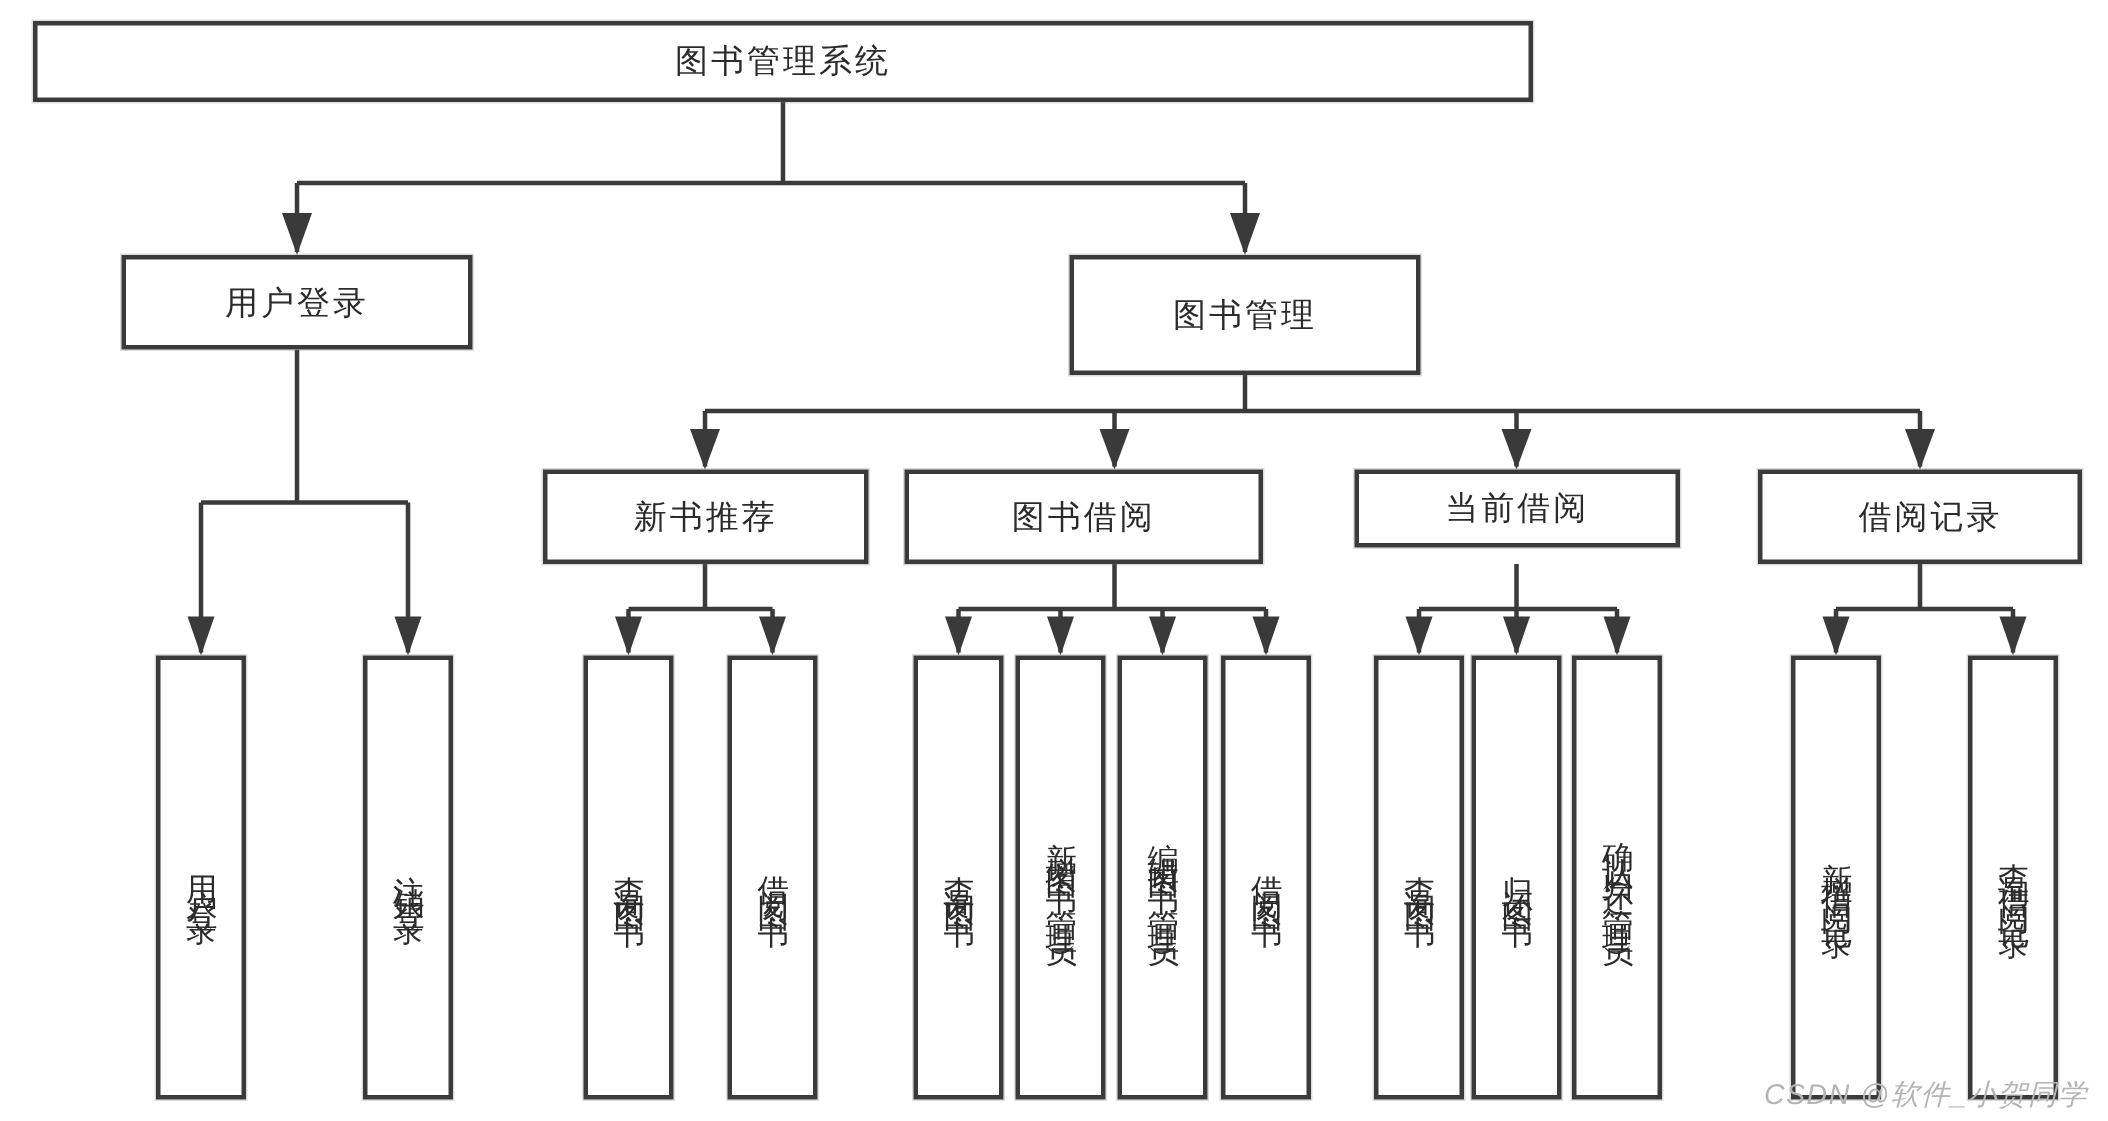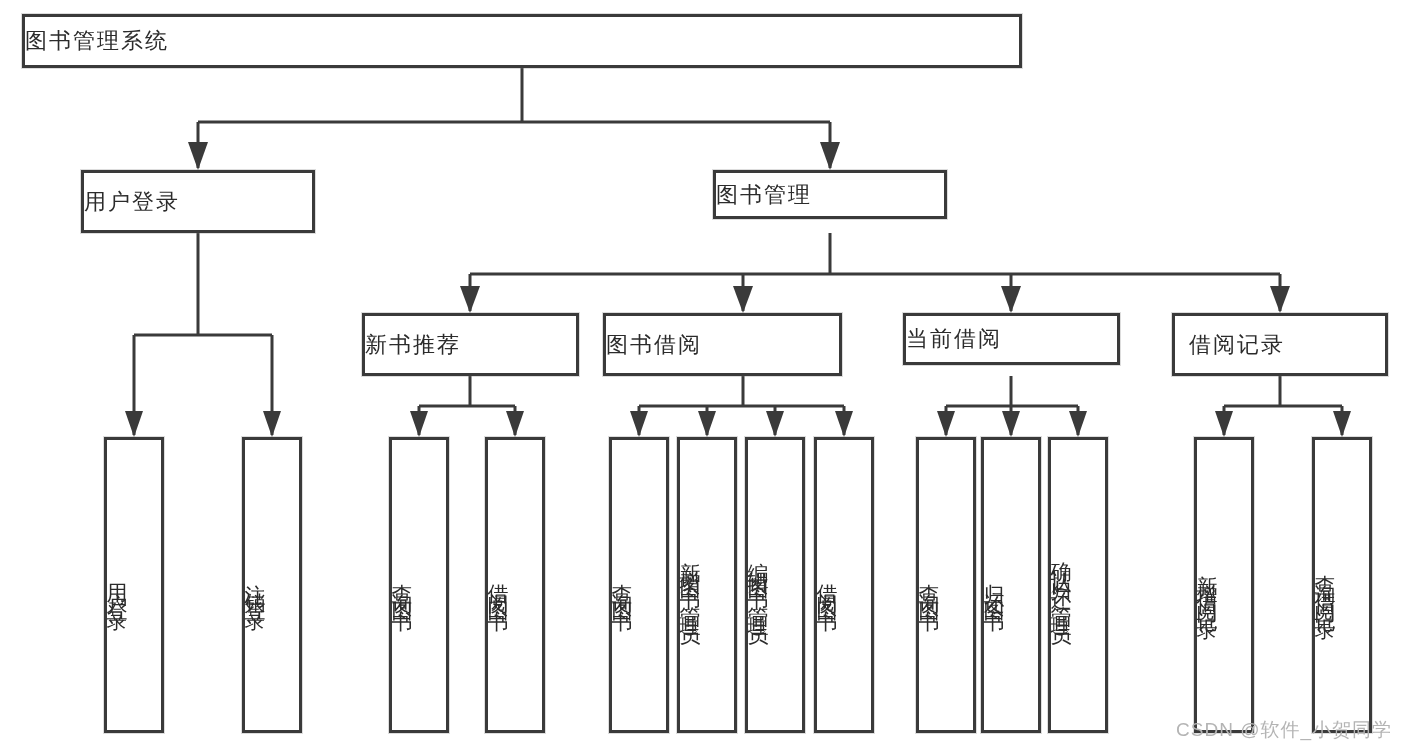--- a/index.html
+++ b/index.html
@@ -16,20 +16,21 @@
     left: 0; top: 0;
     width: 1405px; height: 747px;
   }
   .box {
     position: absolute;
     box-sizing: border-box;
     background: #ffffff;
     border: 3px solid #3a3a3a;
     display: flex;
     align-items: center;
+    justify-content: center;
     box-shadow: 0 0 0 1px rgba(120,120,120,0.25);
   }
   .box.h span {
     font-size: 22px;
     color: #2b2b2b;
     letter-spacing: 2px;
     white-space: nowrap;
   }
   .box.v span {
     writing-mode: vertical-rl;
@@ -40,20 +41,21 @@
     line-height: 1;
   }
   #watermark {
     position: absolute;
     right: 13px;
     bottom: 4px;
     font-size: 19px;
     color: #b4b4b4;
     letter-spacing: 1px;
     white-space: nowrap;
+    font-style: italic;
   }
 </style>
 </head>
 <body>
 
 <div id="stage">
 
   <svg id="connectors" viewBox="0 0 1405 747" xmlns="http://www.w3.org/2000/svg" aria-hidden="true">
     <g stroke="#3a3a3a" stroke-width="3" fill="none">
 
@@ -94,21 +96,21 @@
     </g>
   </svg>
 
   <div class="box h" style="left:22px; top:14px; width:1000px; height:54px;">
     <span>图书管理系统</span>
   </div>
 
   <div class="box h" style="left:81px; top:170px; width:234px; height:63px;">
     <span>用户登录</span>
   </div>
-  <div class="box h" style="left:713px; top:170px; width:234px; height:49px;">
+  <div class="box h" style="left:713px; top:170px; width:234px; height:80px;">
     <span>图书管理</span>
   </div>
 
   <div class="box h" style="left:362px; top:313px; width:217px; height:63px;">
     <span>新书推荐</span>
   </div>
   <div class="box h" style="left:603px; top:313px; width:239px; height:63px;">
     <span>图书借阅</span>
   </div>
   <div class="box h" style="left:903px; top:313px; width:217px; height:52px;">

